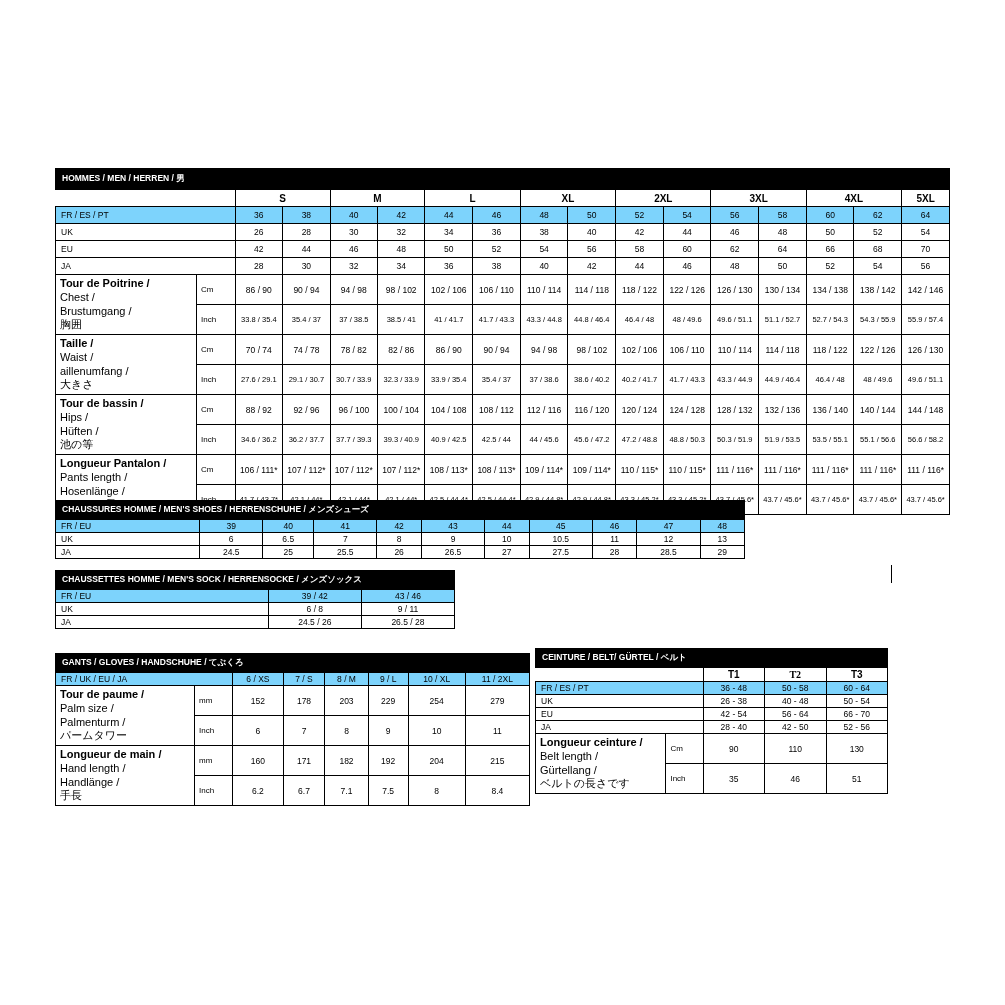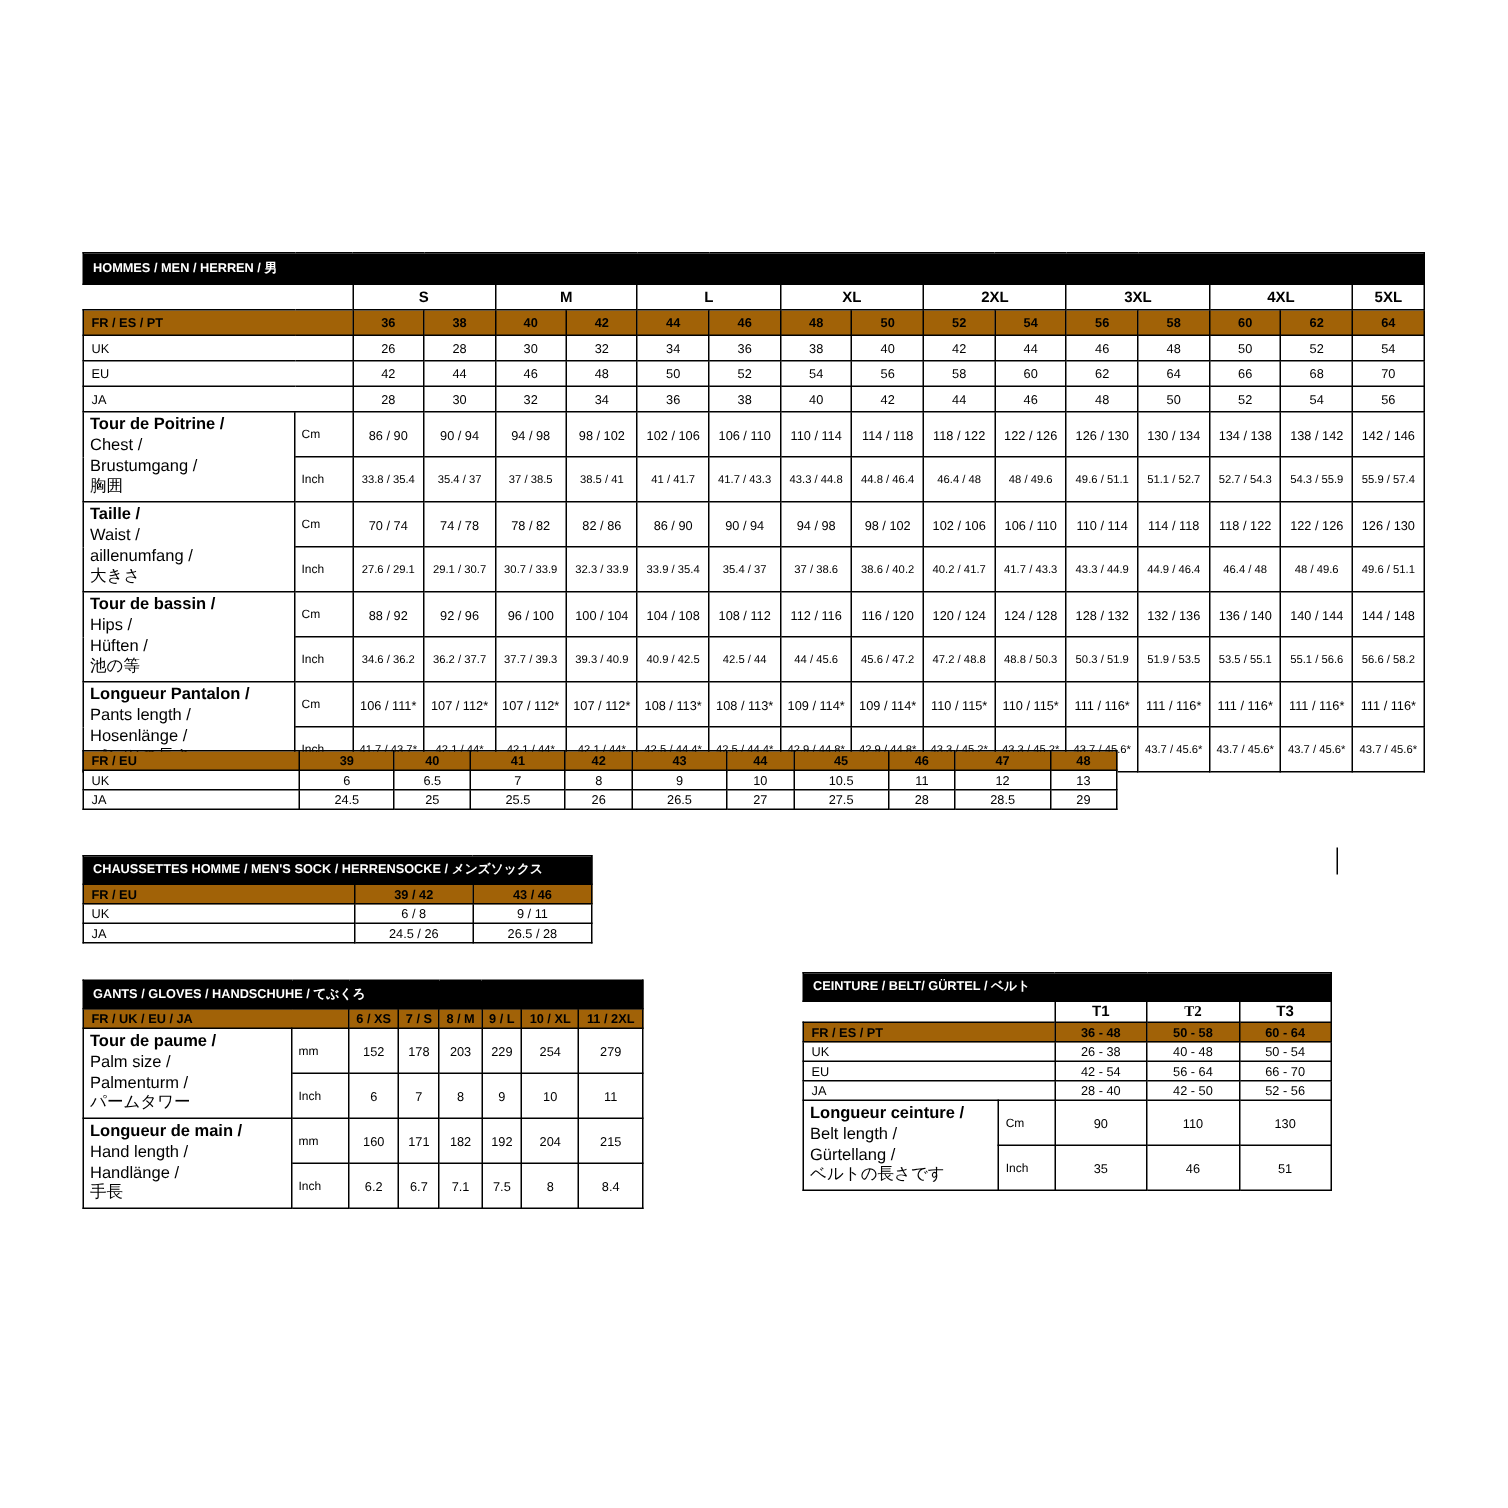--- a/index.html
+++ b/index.html
@@ -2,34 +2,34 @@
 <html><head>
 <meta charset="utf-8">
 <style>
   html,body{margin:0;padding:0;background:#ffffff;}
   body{width:1005px;height:1005px;font-family:"Liberation Sans", sans-serif;color:#000;position:relative;overflow:hidden;}
   table{border-collapse:collapse;border-radius:22px;}
   .sheet{position:absolute;}
   
   td,th{border:1px solid #000;font-size:8.5px;padding:1px 3px;text-align:center;vertical-align:middle;background:#fff;font-weight:normal;}
   .hdr-black{background:#000;color:#fff;text-align:left;font-size:8.5px;font-weight:bold;padding:3px 6px;border:1px solid #000;}
-  .yellow{background:#a16207;font-weight:bold;margin-left:15px;}
+  .yellow{background:#7dd3fc;font-weight:normal;margin-left:15px;}
   .rowlabel{text-align:left;font-size:8.5px;padding-left:5px;}
   .sizehdr{font-weight:bold;font-size:10px;}
   .nobord{border:none;background:transparent;}
   .unit{font-size:8px;text-align:left;padding-left:4px;}
   .measure{font-size:11px;text-align:left;padding:2px 4px;line-height:1.25;}
   .measure .t1{font-weight:bold;}
   .small{font-size:7.5px;}
   
   #men-table{left:55px;top:168px;width:895px;}
   #men-table td{height:14px;}
   #shoes-table{left:55px;top:500px;width:690px;}
-  #socks-table{left:55px;top:570px;width:340px;padding-left:40px;}
-  #gloves-table{left:55px;top:653px;width:374px;}
+  #socks-table{left:55px;top:570px;width:400px;padding-left:40px;}
+  #gloves-table{left:55px;top:653px;width:475px;}
   #belt-table{left:535px;top:648px;width:353px;}
   .tick{position:absolute;left:891px;top:565px;width:1px;height:18px;background:#000;}
 </style>
 </head>
 <body>
 
 <table class="sheet" id="men-table">
   <tbody>
       <tr>
     <td class="hdr-black" colspan="17">HOMMES / MEN / HERREN / 男</td>
@@ -289,20 +289,23 @@
     <td class="small">43.7 / 45.6*</td>
     <td class="small">43.7 / 45.6*</td>
     <td class="small">43.7 / 45.6*</td>
     <td class="small">43.7 / 45.6*</td>
   </tr>
 </tbody>
   </table>
 
 <table class="sheet" id="shoes-table">
   <tbody>
+      <tr>
+    <td class="hdr-black" colspan="11">CHAUSSURES HOMME / MEN'S SHOES / HERRENSCHUHE / メンズシューズ</td>
+  </tr>
   <tr>
     <td class="rowlabel yellow" style="width:135px;">FR / EU</td>
     <td class="yellow">39</td>
     <td class="yellow">40</td>
     <td class="yellow">41</td>
     <td class="yellow">42</td>
     <td class="yellow">43</td>
     <td class="yellow">44</td>
     <td class="yellow">45</td>
     <td class="yellow">46</td>

